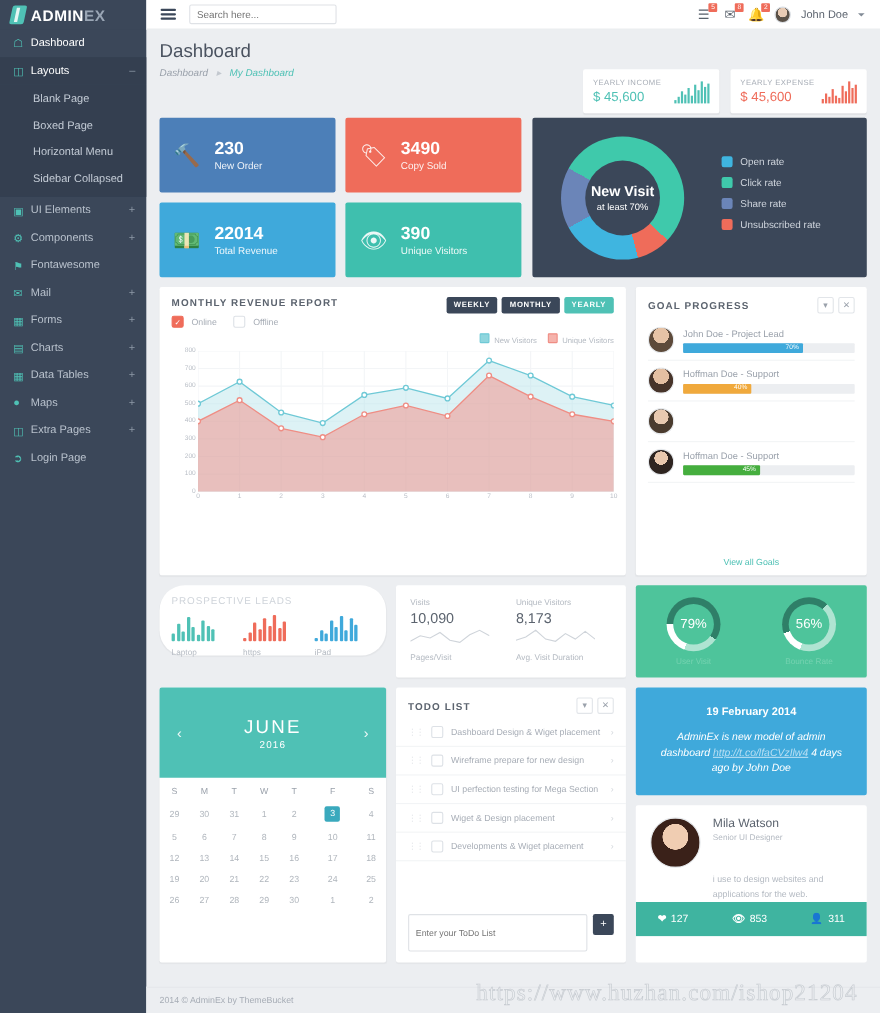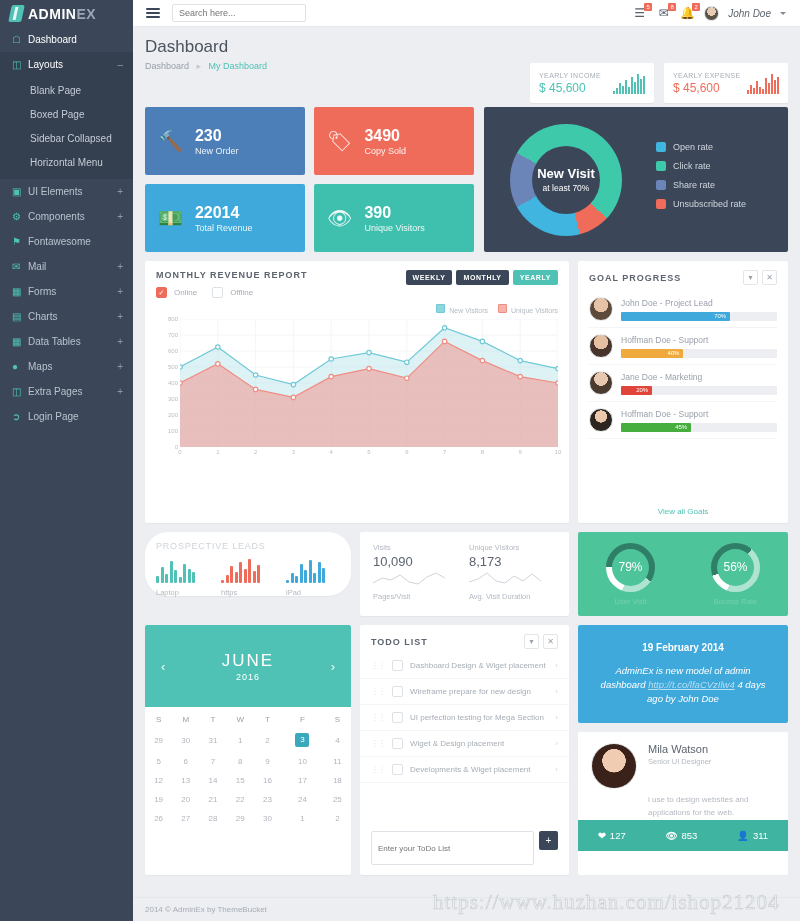--- a/index.html
+++ b/index.html
@@ -69,29 +69,29 @@
   .tb-badge {
     position:absolute; top:-3px; right:-5px; background:#ef6c5a; color:#fff;
     font-size:6px; line-height:8px; min-width:8px; height:8px; border-radius:1px;
     text-align:center; padding:0 1px;
   }
   .avatar-sm {
     width:15px; height:15px; border-radius:50%;
     background: radial-gradient(circle at 50% 35%, #e8cbb4 0 40%, #5a5147 41% 100%);
     border:1px solid #d9dde2;
   }
-  .user-name { font-size:10px; color:#5c646f;font-style:italic; }
+  .user-name { font-size:10px; color:#5c646f; }
   .caret { width:0;height:0;border-left:3px solid transparent;border-right:3px solid transparent;
            border-top:3px solid #828b96; }
 
   
   #main { position:absolute; left:133px; top:27px; width:667px; height:894px; }
   .page-head { padding:10px 12px 0 12px; }
   .page-title { font-size:17px; color:#4b5360; font-weight:normal; }
-  .crumb { font-size:9px; color:#9aa1ab; margin-top:4px; }
+  .crumb { font-size:9px; color:#9aa1ab; margin-top:4px;font-style:italic; }
   .crumb .sep { color:#c3c8cf; margin:0 5px; }
   .crumb .cur { color:#4fc1b5; }
 
   .row { display:flex; gap:9px; padding:0 12px; margin-top:9px; }
 
   
   .mini-wrap { position:absolute; right:12px; top:36px; display:flex; gap:10px; }
   .mini-card {
     width:124px; height:40px; background:#fff; border-radius:2px;
     display:flex; align-items:center; padding:0 9px; gap:6px;
@@ -273,22 +273,22 @@
     </div>
 
     <div class="nav-item open">
       <span class="nav-ico">◫</span>
       <span>Layouts</span>
       <span class="nav-plus">–</span>
     </div>
     <div class="subnav">
       <span class="subnav-item">Blank Page</span>
       <span class="subnav-item">Boxed Page</span>
+      <span class="subnav-item">Horizontal Menu</span>
       <span class="subnav-item">Sidebar Collapsed</span>
-      <span class="subnav-item">Horizontal Menu</span>
     </div>
 
     <div class="nav-item">
       <span class="nav-ico">▣</span>
       <span>UI Elements</span>
       <span class="nav-plus">+</span>
     </div>
     <div class="nav-item">
       <span class="nav-ico">⚙</span>
       <span>Components</span>
@@ -590,26 +590,20 @@
             <div class="gav" style="background:radial-gradient(circle at 50% 32%, #e4bfa2 0 38%, #47342a 39% 100%)"></div>
             <div style="flex:1">
               <div class="gname">Hoffman Doe - Support</div>
               <div class="gbar">
                 <div class="gfill" style="width:40%;background:#f0a93c">40%</div>
               </div>
             </div>
           </div>
           <div class="goal-item">
             <div class="gav" style="background:radial-gradient(circle at 50% 32%, #e8c9b0 0 36%, #4a3b2e 37% 100%)"></div>
-            <div style="flex:1">
-              <div class="gname">Jane Doe - Marketing</div>
-              <div class="gbar">
-                <div class="gfill" style="width:20%;background:#e0443a">20%</div>
-              </div>
-            </div>
           </div>
           <div class="goal-item">
             <div class="gav" style="background:radial-gradient(circle at 50% 34%, #e9c8ae 0 33%, #2e2420 34% 100%)"></div>
             <div style="flex:1">
               <div class="gname">Hoffman Doe - Support</div>
               <div class="gbar">
                 <div class="gfill" style="width:45%;background:#45ae3e">45%</div>
               </div>
             </div>
           </div>

